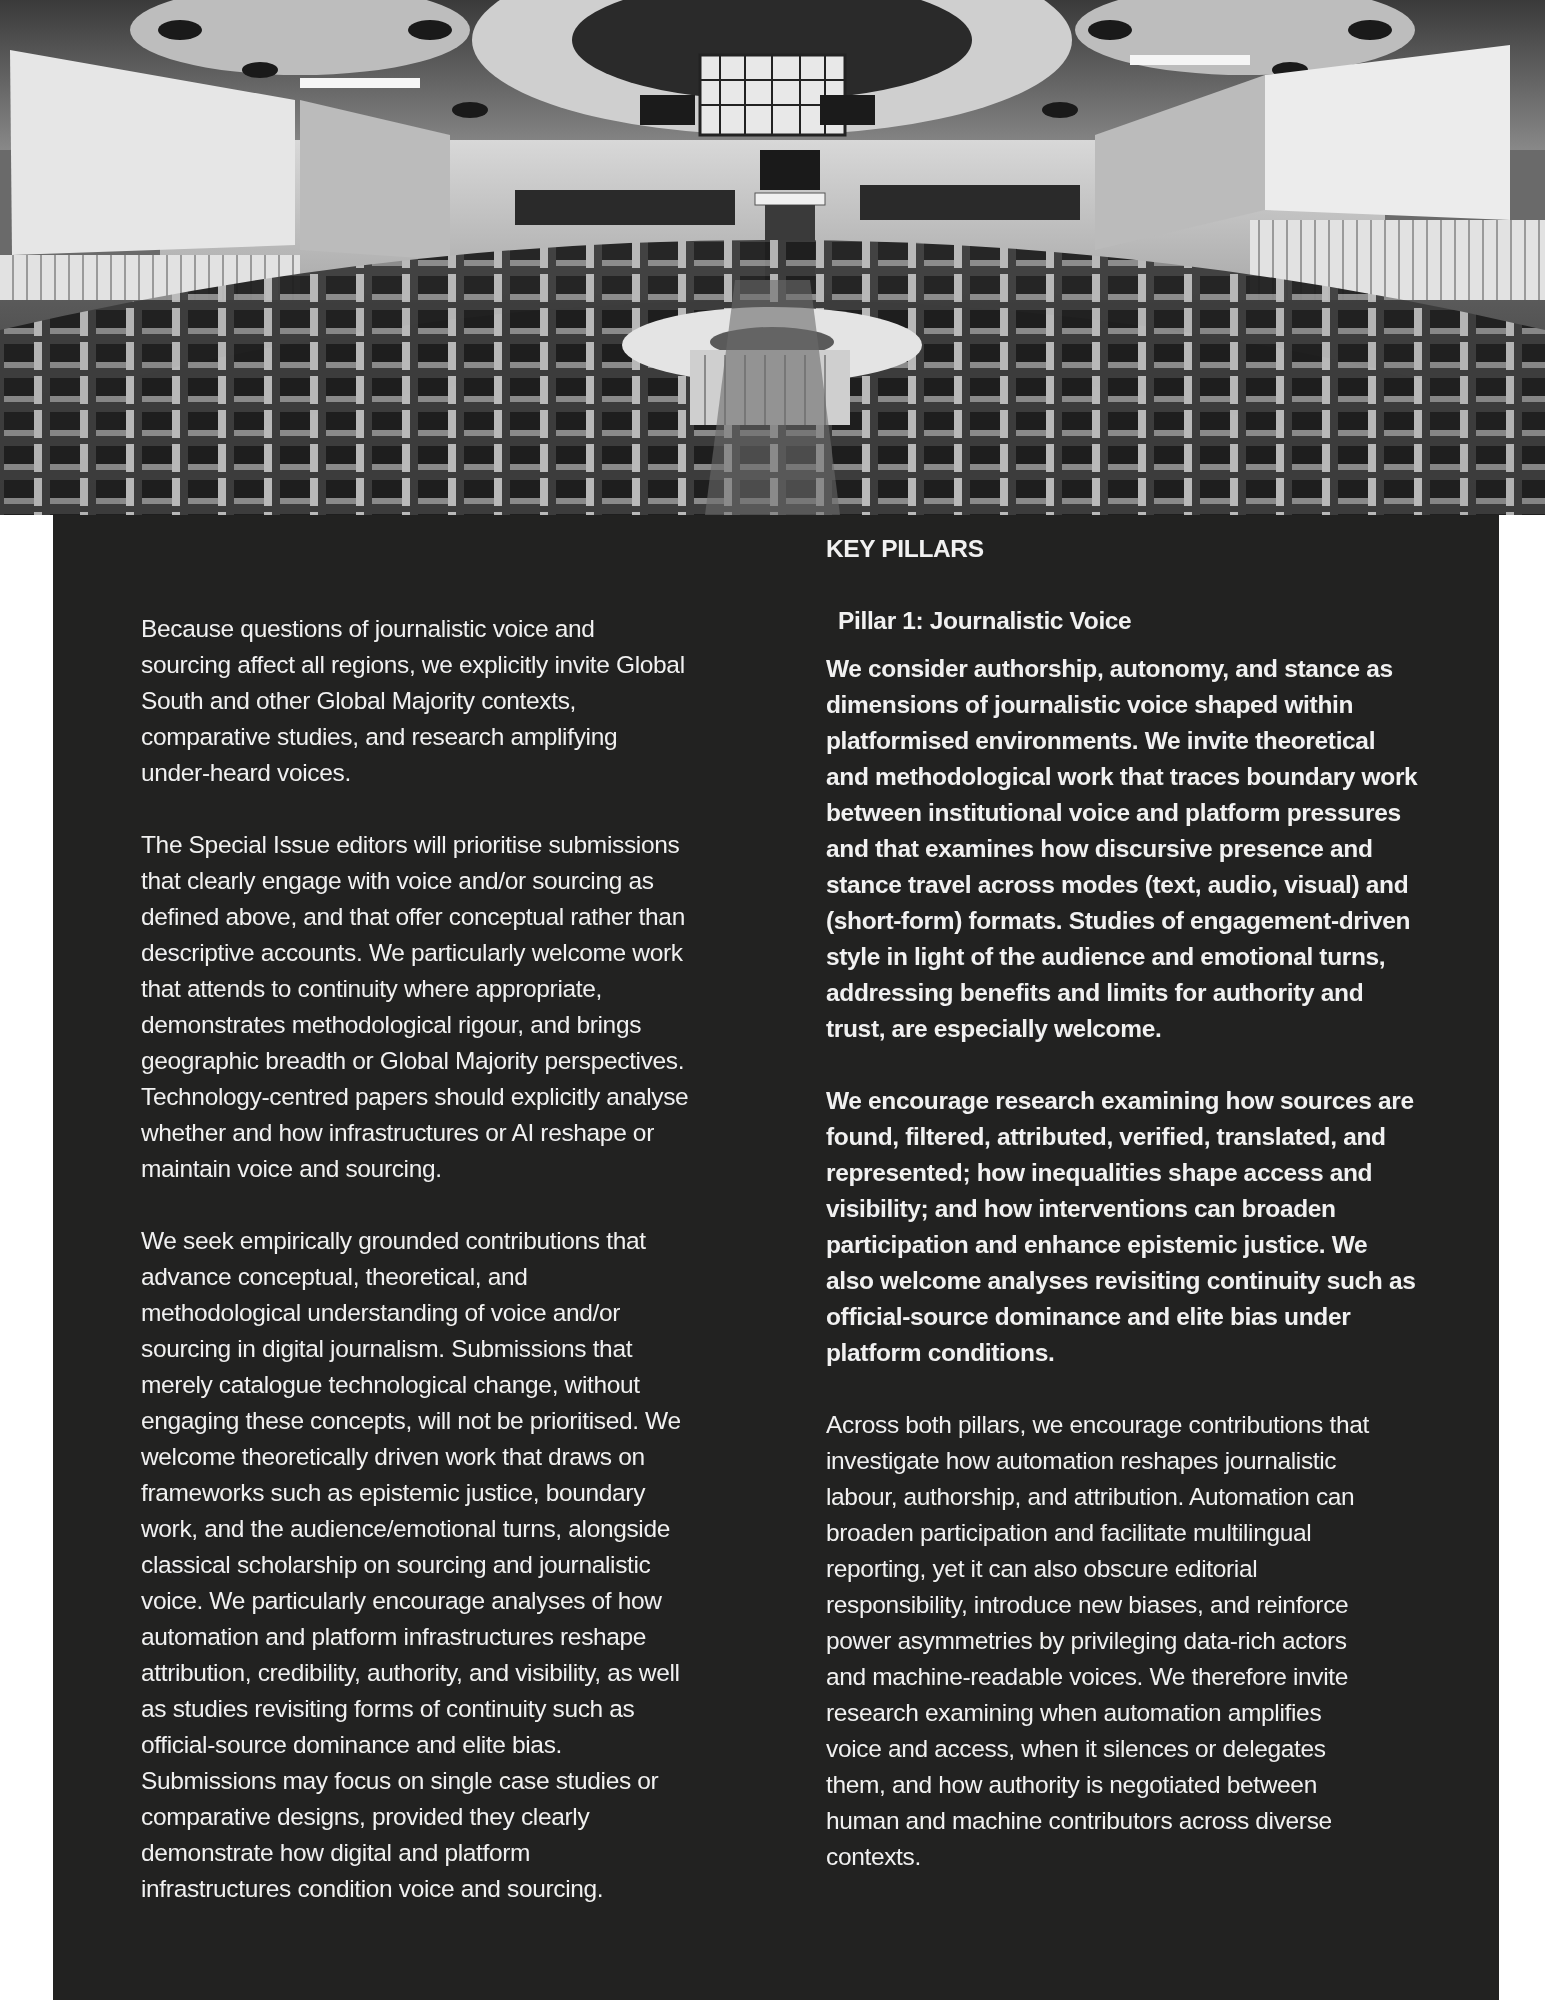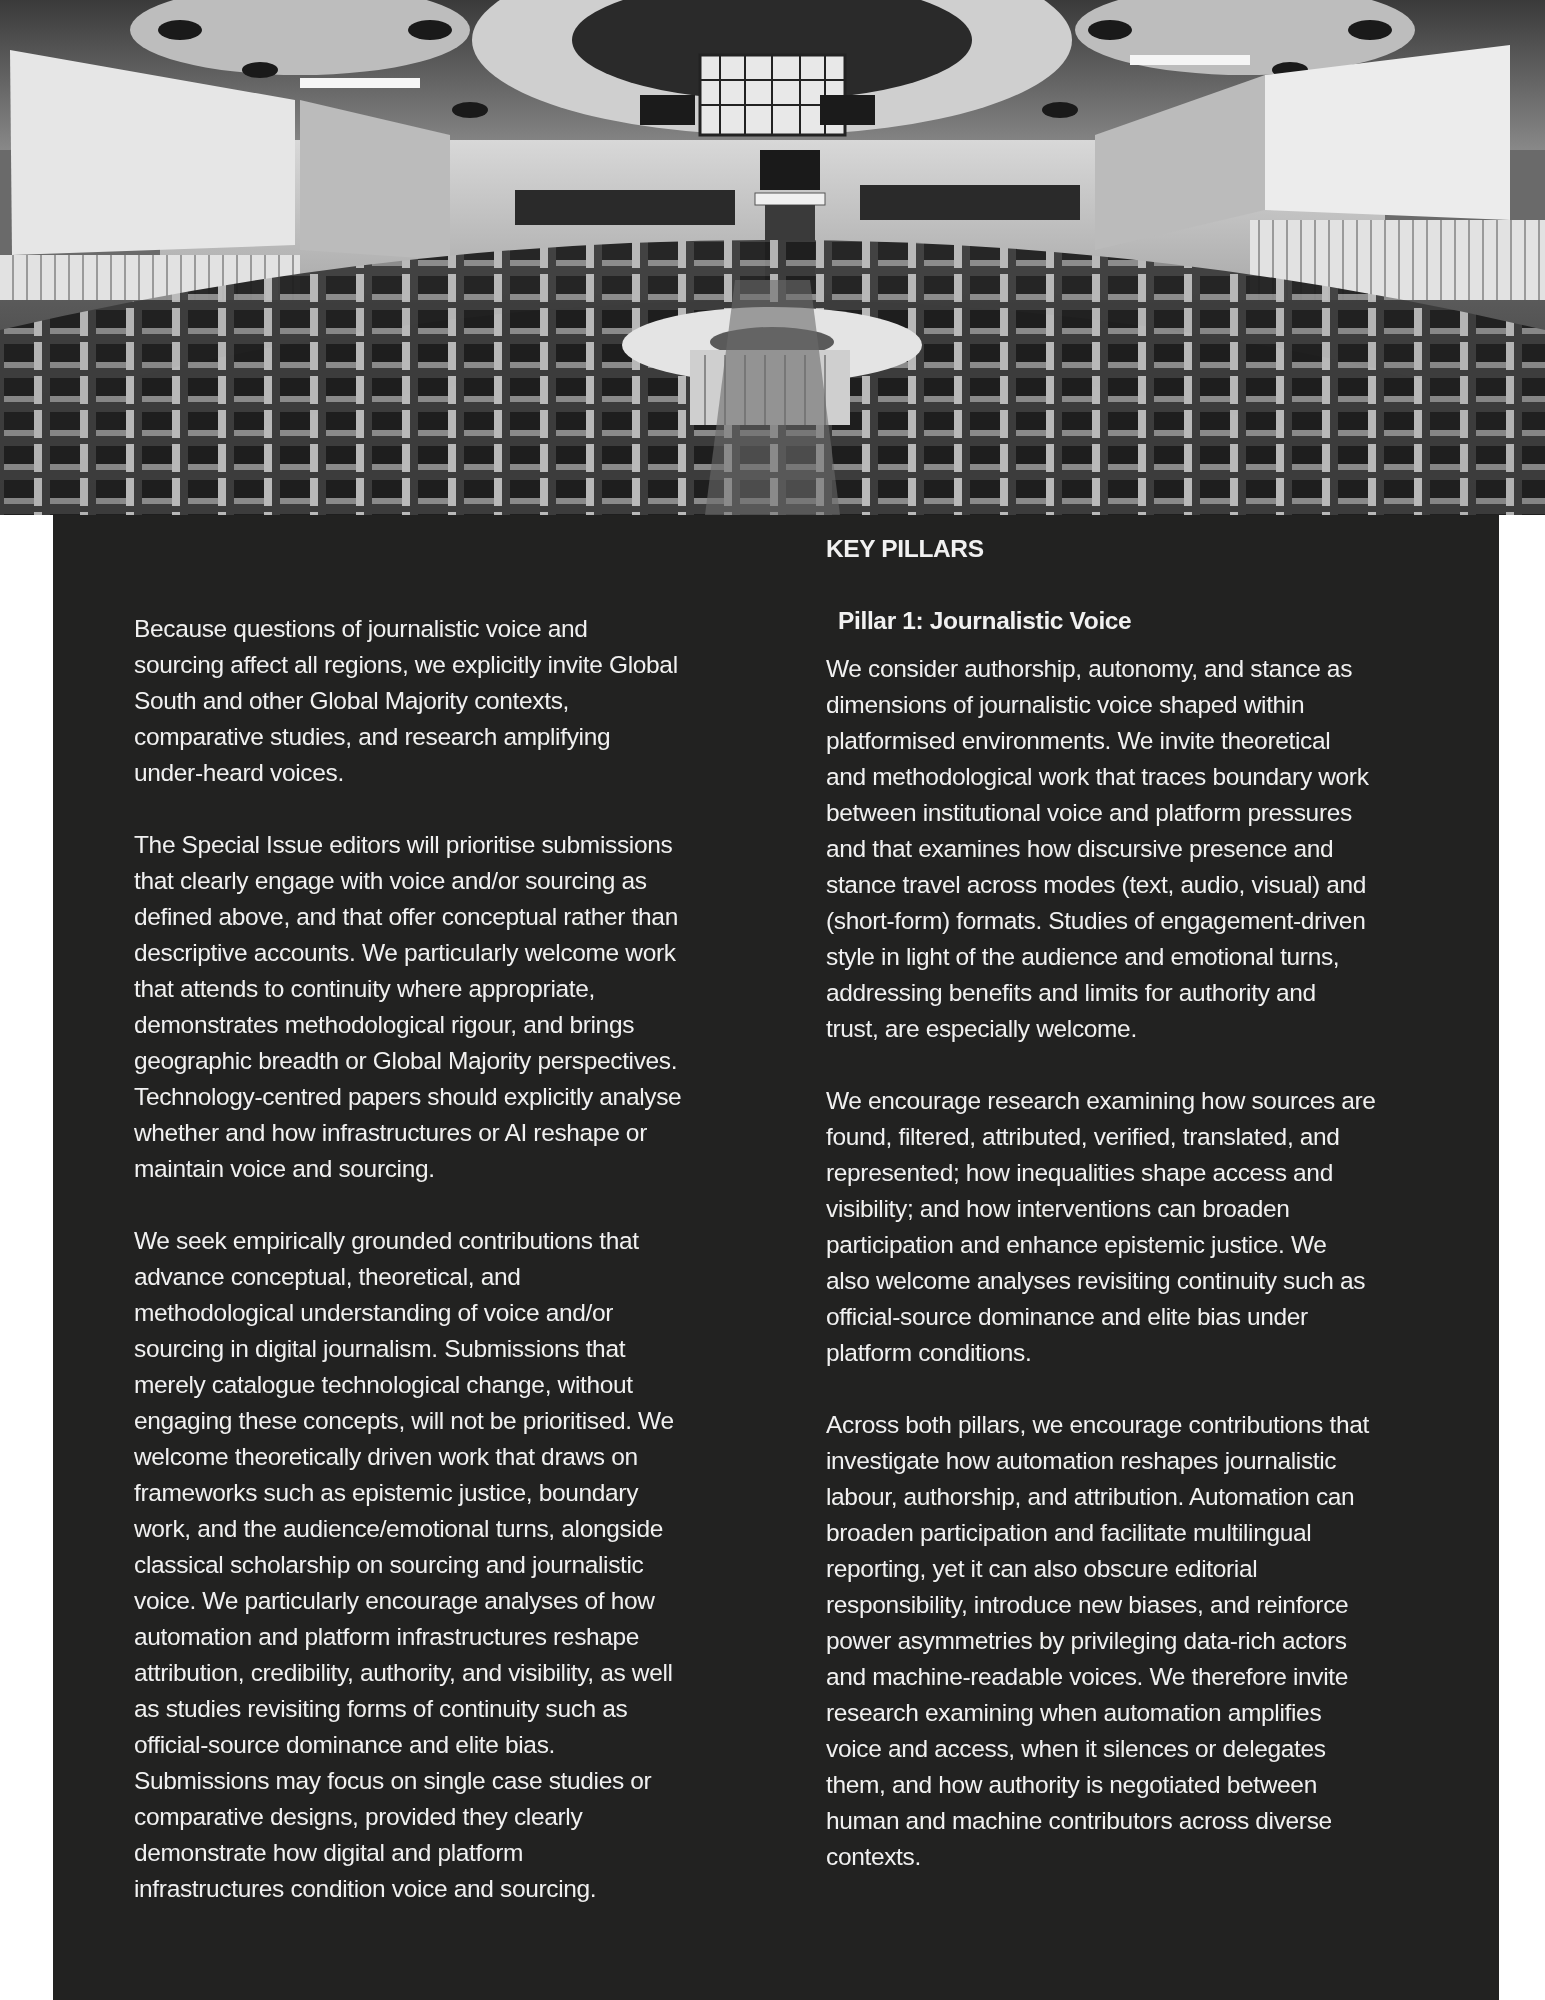--- a/index.html
+++ b/index.html
@@ -13,26 +13,26 @@
   }
   .hero svg { display: block; width: 1545px; height: 515px; }
   .panel {
     position: absolute; left: 53px; top: 515px; width: 1446px; height: 1485px;
     background: #222221;
   }
   .col {
     position: absolute; color: #f1f1f1; font-size: 24.5px; line-height: 36px;
     letter-spacing: -0.35px;
   }
-  .col.left { left: 81px; top: 96px; width: 630px; }
+  .col.left { left: 88px; top: 96px; width: 630px; }
   .col.right { left: 773px; top: 16px; width: 630px; }
   .para { margin: 0 0 36px 0; white-space: pre-line; }
   .heading { font-weight: bold; margin: 0 0 36px 0; }
   .pillar-title { font-weight: bold; margin: 12px; }
-  .pillar-body { margin: 0 0 36px 0; white-space: pre-line; }
+  .pillar-body { margin: 0 0 36px 0; white-space: pre-line; font-weight: bold; }
 </style>
 </head>
 <body>
 
 <div class="hero">
   <svg viewBox="0 0 1545 515" xmlns="http://www.w3.org/2000/svg">
     <defs>
       <linearGradient id="ceil" x1="0" y1="0" x2="0" y2="1">
         <stop offset="0" stop-color="#3a3a3a"></stop>
         <stop offset="1" stop-color="#888"></stop>

